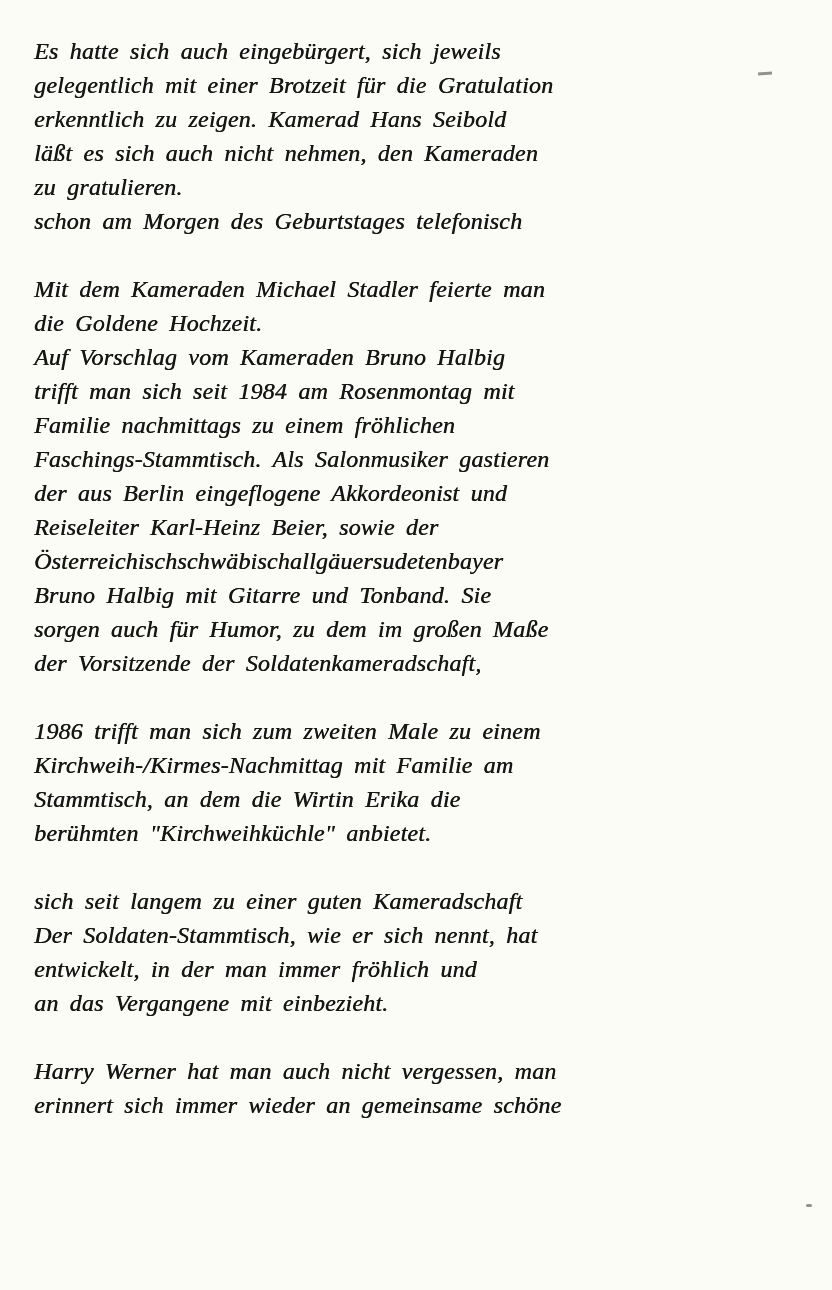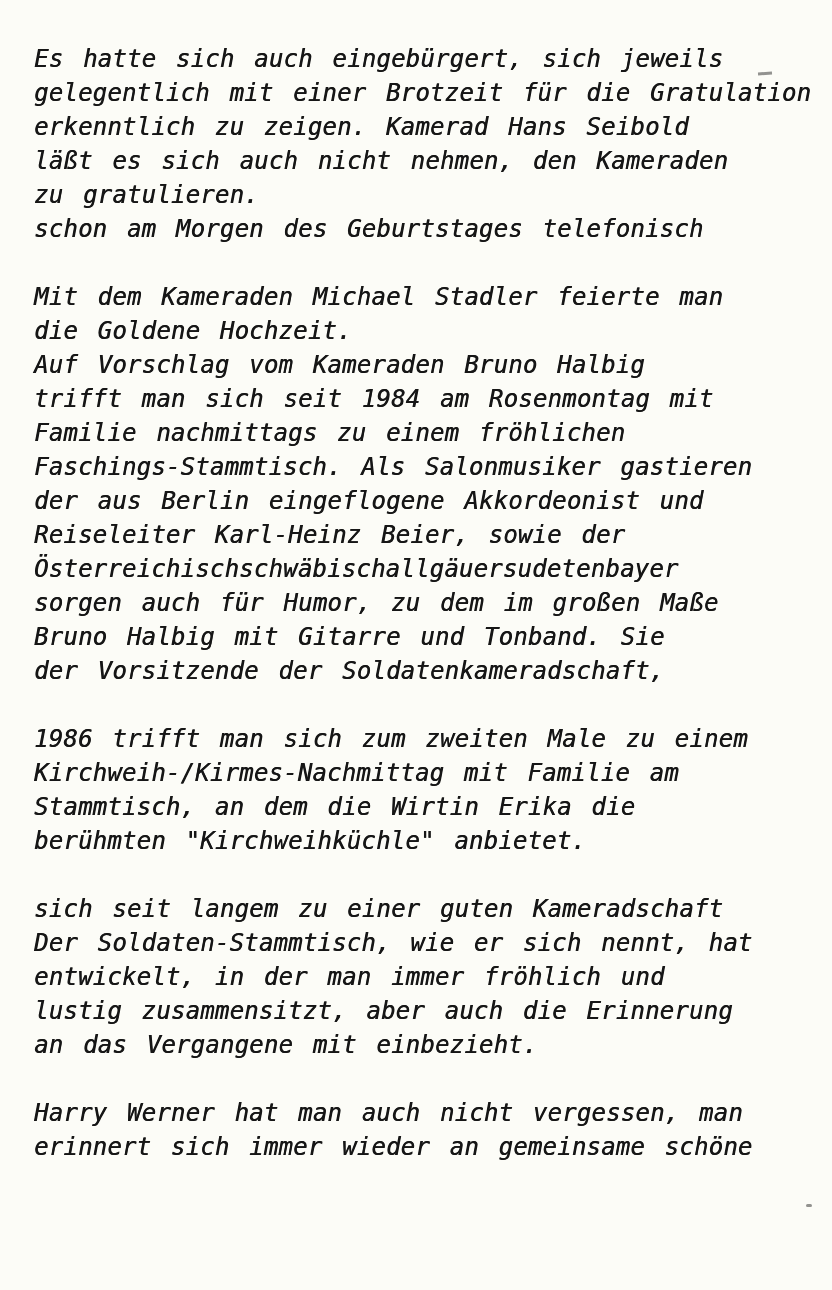--- a/index.html
+++ b/index.html
@@ -22,21 +22,22 @@
     font-style: italic;
     font-size: 24px;
     line-height: 34px;
     color: #161616;
     letter-spacing: 0.2px;
     word-spacing: 5px;
     
     text-shadow: 0.45px 0 0 currentColor;
   }
   .paragraph {
-    margin: 16px 0 34px 0;
+    margin: 8px 0 34px 0;
+    font-family: Liberation Serif, serif;
   }
   .paragraph:last-child {
     margin-bottom: 0;
   }
   .line {
     white-space: pre;
   }
   .scan-artifact {
     position: absolute;
     background: #3a3a3a;
@@ -74,37 +75,36 @@
   <div class="paragraph">
     <div class="line">Mit dem Kameraden Michael Stadler feierte man</div>
     <div class="line">die Goldene Hochzeit.</div>
     <div class="line">Auf Vorschlag vom Kameraden Bruno Halbig</div>
     <div class="line">trifft man sich seit 1984 am Rosenmontag mit</div>
     <div class="line">Familie nachmittags zu einem fröhlichen</div>
     <div class="line">Faschings-Stammtisch. Als Salonmusiker gastieren</div>
     <div class="line">der aus Berlin eingeflogene Akkordeonist und</div>
     <div class="line">Reiseleiter Karl-Heinz Beier, sowie der</div>
     <div class="line">Österreichischschwäbischallgäuersudetenbayer</div>
+    <div class="line">Bruno Halbig mit Gitarre und Tonband. Sie</div>
     <div class="line">sorgen auch für Humor, zu dem im großen Maße</div>
-    <div class="line">Bruno Halbig mit Gitarre und Tonband. Sie</div>
     <div class="line">der Vorsitzende der Soldatenkameradschaft,</div>
   </div>
 
   <div class="paragraph">
     <div class="line">1986 trifft man sich zum zweiten Male zu einem</div>
     <div class="line">Kirchweih-/Kirmes-Nachmittag mit Familie am</div>
     <div class="line">Stammtisch, an dem die Wirtin Erika die</div>
     <div class="line">berühmten "Kirchweihküchle" anbietet.</div>
   </div>
 
   <div class="paragraph">
     <div class="line">sich seit langem zu einer guten Kameradschaft</div>
     <div class="line">Der Soldaten-Stammtisch, wie er sich nennt, hat</div>
     <div class="line">entwickelt, in der man immer fröhlich und</div>
-    <div class="line">lustig zusammensitzt, aber auch die Erinnerung</div>
     <div class="line">an das Vergangene mit einbezieht.</div>
   </div>
 
   <div class="paragraph">
     <div class="line">Harry Werner hat man auch nicht vergessen, man</div>
     <div class="line">erinnert sich immer wieder an gemeinsame schöne</div>
   </div>
 
 </div>
 

